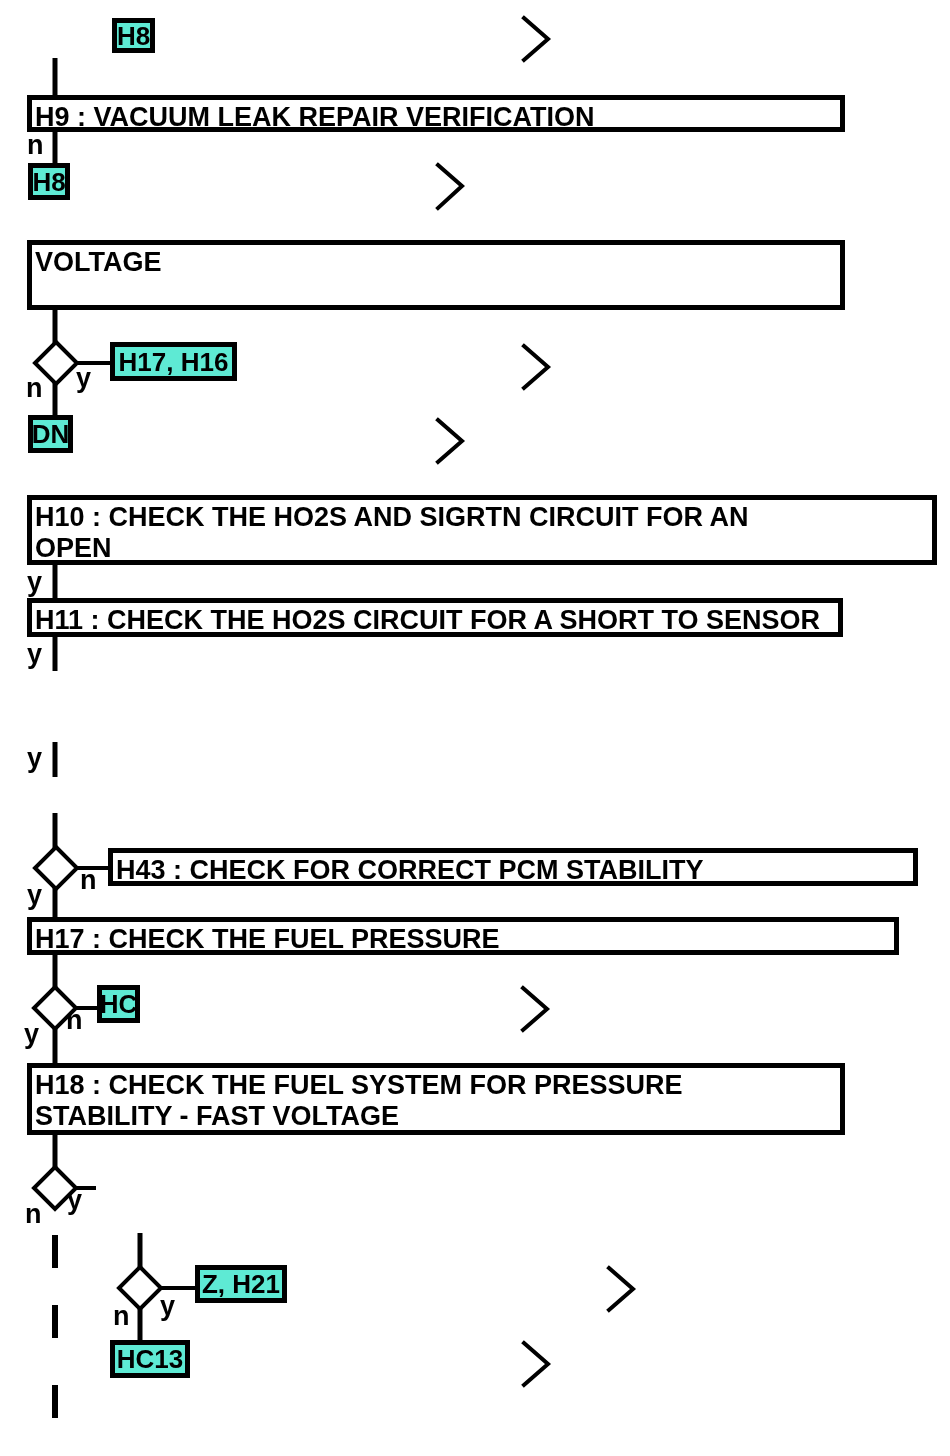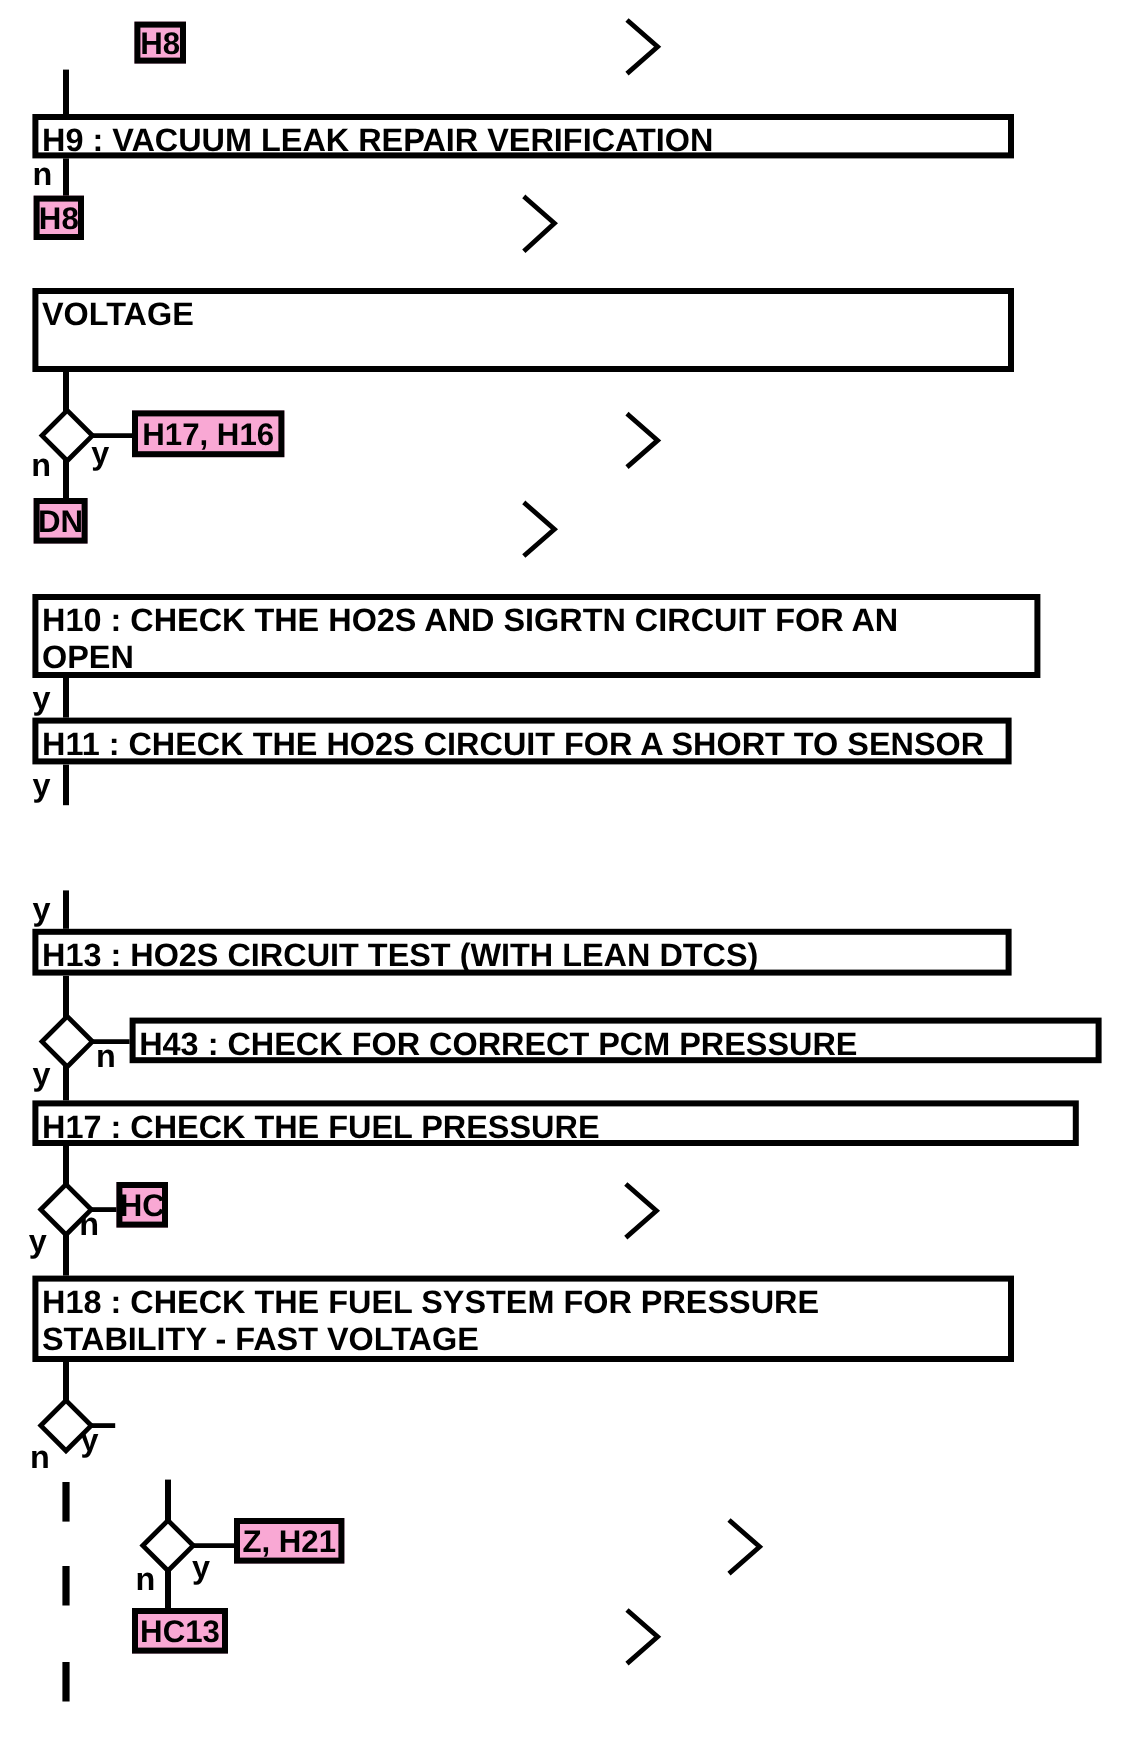--- a/index.html
+++ b/index.html
@@ -10,21 +10,21 @@
     background:#ffffff; color:#000; overflow:hidden;
   }
   .svg-layer { position:absolute; left:0; top:0; width:950px; height:1456px; }
   .step {
     position:absolute; background:#ffffff; border:5px solid #000;
     font-weight:bold; font-size:27px; line-height:31px;
     padding:2px 2px 0 3px; white-space:nowrap;
   }
   .step .tline { white-space:nowrap; }
   .ref {
-    position:absolute; background:#f9a8d4; border:5px solid #000;
+    position:absolute; background:#5eead4; border:5px solid #000;
     font-weight:bold; font-size:26px; line-height:26px;
     display:flex; align-items:center; justify-content:center;
     white-space:nowrap; overflow:visible;
   }
   .yn {
     position:absolute; font-weight:bold; font-size:27px; line-height:28px;
   }
 </style>
 </head>
 <body>
@@ -87,45 +87,42 @@
     <div class="tline">VOLTAGE</div>
   </div>
 
   <div class="yn" style="left:26px;top:374px">n</div>
   <div class="yn" style="left:76px;top:364px">y</div>
 
   <div class="ref" style="left:110px;top:342px;width:127px;height:39px">H17, H16</div>
 
   <div class="ref" style="left:28px;top:415px;width:45px;height:38px">DN</div>
 
-  <div class="step" style="left:27px;top:495px;width:840px;height:70px">
+  <div class="step" style="left:27px;top:495px;width:910px;height:70px">
     <div class="tline">H10 : CHECK THE HO2S AND SIGRTN CIRCUIT FOR AN</div>
     <div class="tline">OPEN</div>
   </div>
 
   <div class="yn" style="left:27px;top:568px">y</div>
 
   <div class="step" style="left:27px;top:598px;width:816px;height:39px">
     <div class="tline">H11 : CHECK THE HO2S CIRCUIT FOR A SHORT TO SENSOR</div>
   </div>
 
   <div class="yn" style="left:27px;top:640px">y</div>
 
 
   <div class="yn" style="left:27px;top:744px">y</div>
 
-  <div class="step" style="left:27px;top:774px;width:816px;height:39px">
-    <div class="tline">H13 : HO2S CIRCUIT TEST (WITH LEAN DTCS)</div>
-  </div>
 
   <div class="yn" style="left:27px;top:881px">y</div>
   <div class="yn" style="left:80px;top:866px">n</div>
 
   <div class="step" style="left:108px;top:848px;width:810px;height:38px">
-    <div class="tline">H43 : CHECK FOR CORRECT PCM PRESSURE</div>
+    <div class="tline">H43 : CHECK FOR CORRECT PCM STABILITY</div>
   </div>
 
   <div class="step" style="left:27px;top:917px;width:872px;height:38px">
     <div class="tline">H17 : CHECK THE FUEL PRESSURE</div>
   </div>
 
   <div class="yn" style="left:24px;top:1020px">y</div>
   <div class="yn" style="left:66px;top:1006px">n</div>
 
   <div class="ref" style="left:97px;top:985px;width:43px;height:38px">HC</div>

